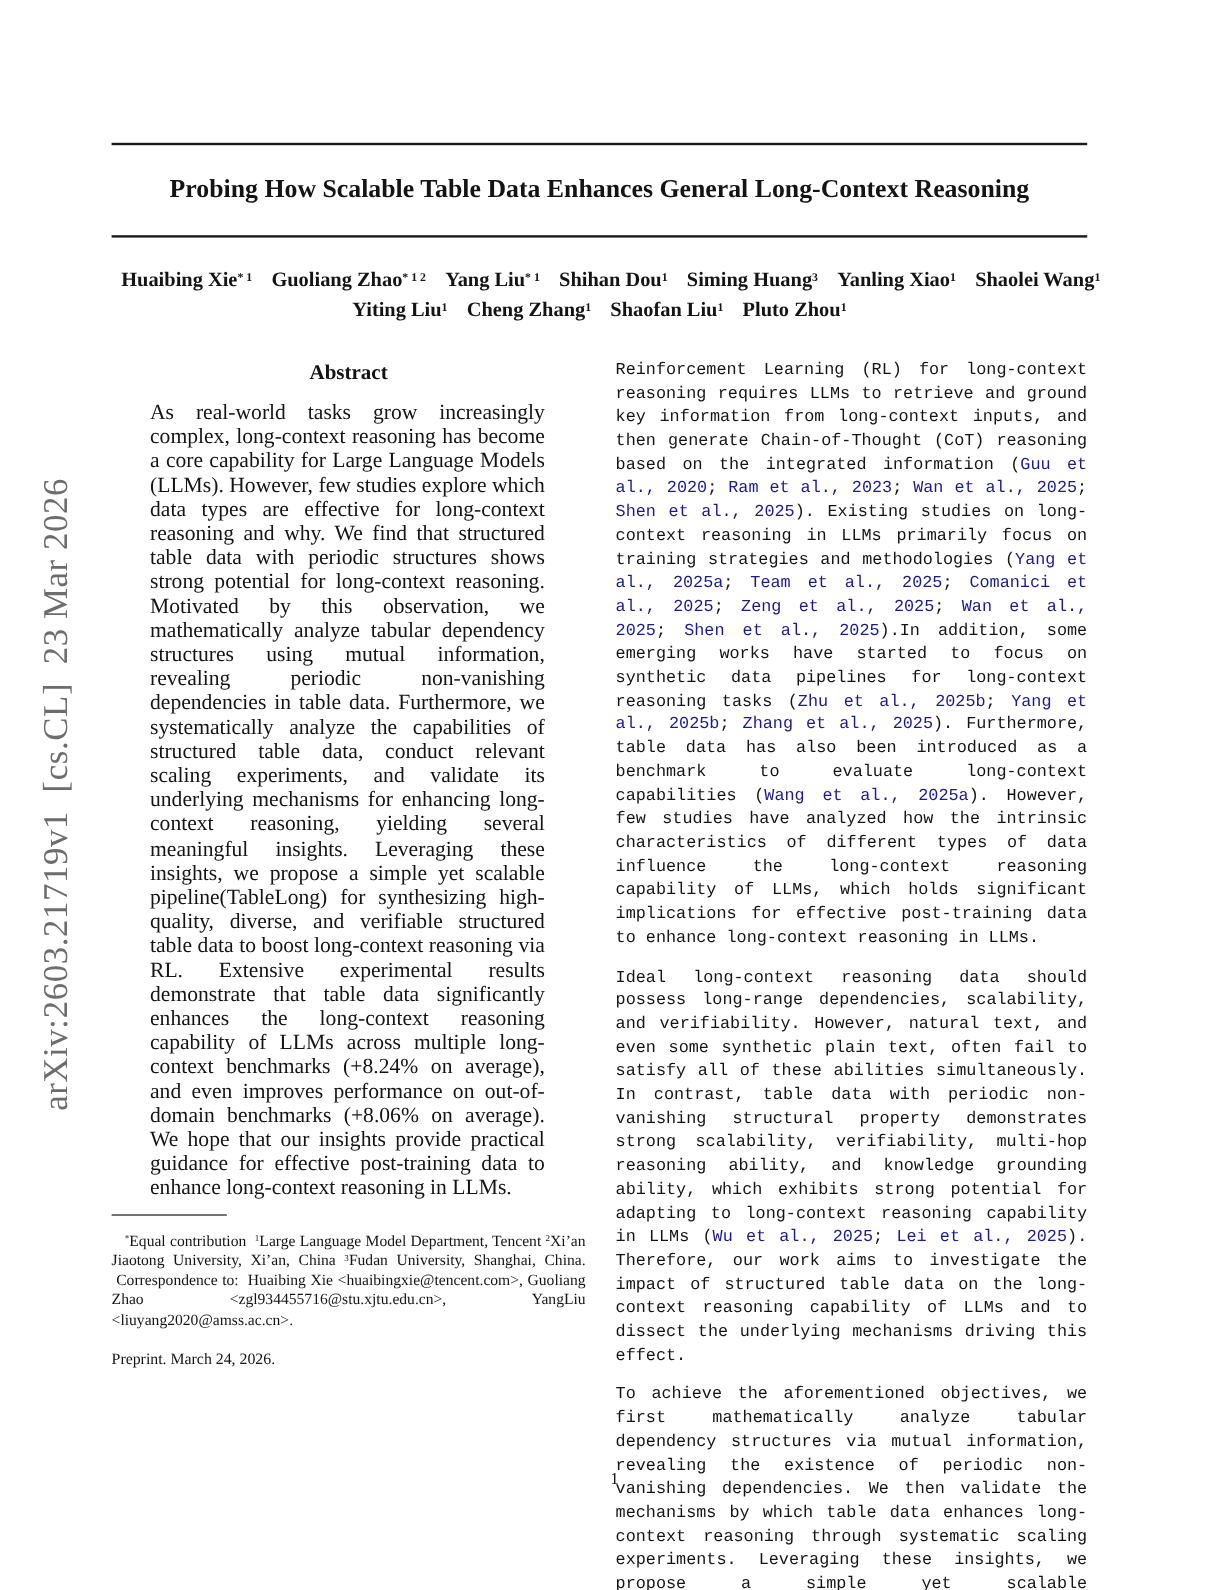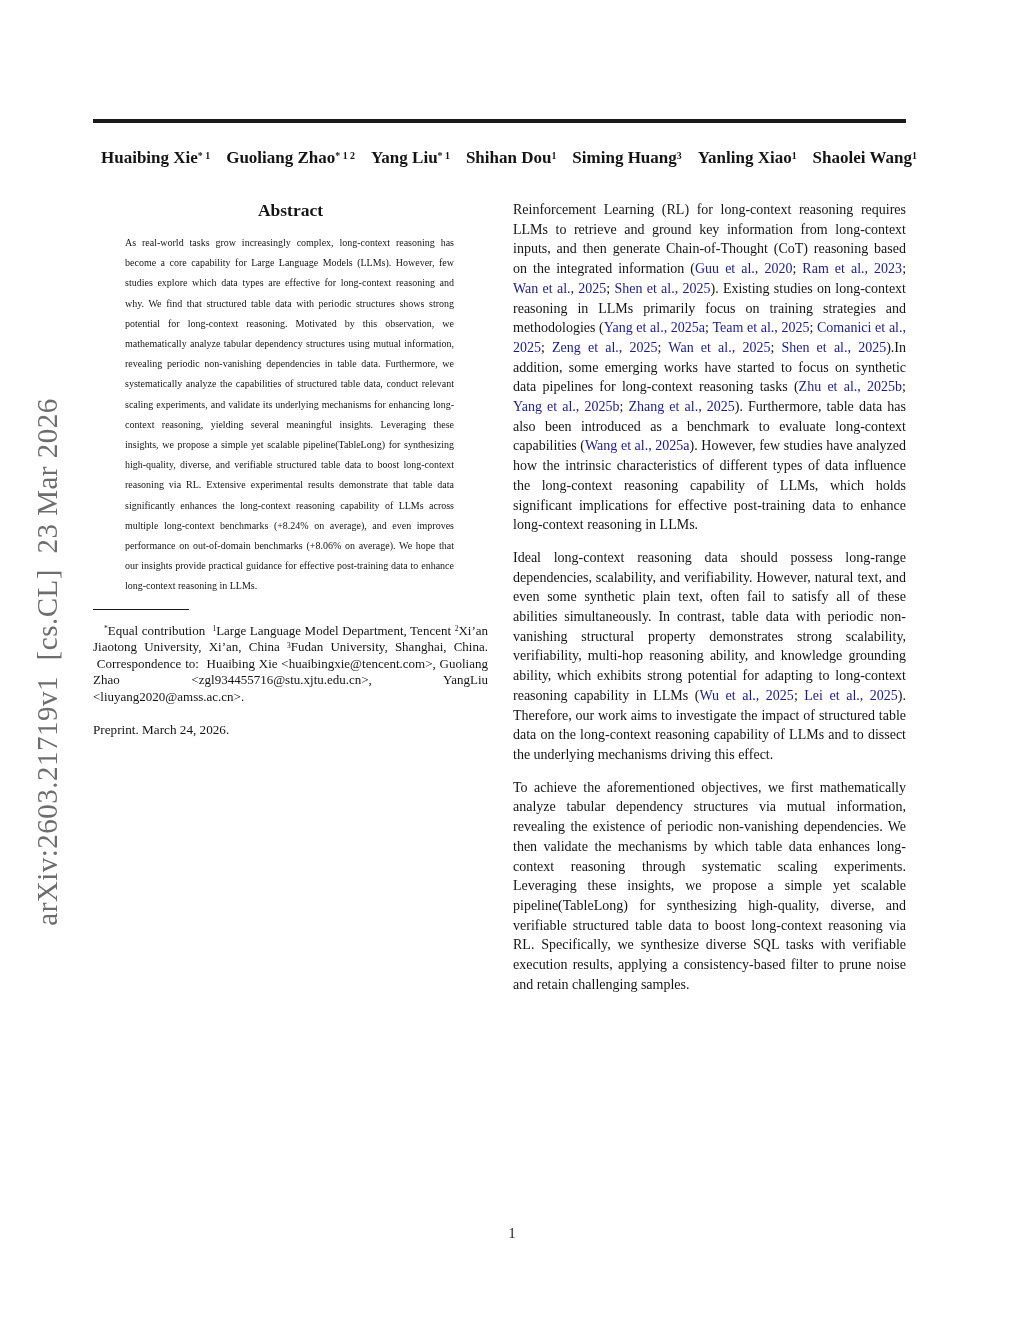--- a/index.html
+++ b/index.html
@@ -61,37 +61,38 @@
   .col-left { width: 395px; flex: 0 0 395px; }
   .col-right { width: 393px; flex: 0 0 393px; }
   .abstract-heading {
     text-align: center;
     font-size: 17.5px;
     font-weight: bold;
     margin: 0 0 12px 0;
   }
   .abstract-body {
     margin: 0 34px 0 32px;
-    font-size: 10px;
+    font-size: 18px;
     line-height: 20.2px;
     text-align: justify;
     hyphens: auto;
   }
   .section-heading {
     font-size: 17px;
     font-weight: bold;
     margin: 26px 0 14px 0;
     text-align: left;
   }
   .body-p {
     font-size: 14px;
     line-height: 19.7px;
     margin: 0 0 13px 0;
     text-align: justify;
     hyphens: auto;
+    font-family: Liberation Mono, monospace;
   }
   .body-p:last-child { margin-bottom: 5px; }
   .cite { color: var(--citation, #1b1b8c); }
   .footnote-rule {
     border: 0;
     border-top: 1.4px solid #1a1a1a;
     width: 96px;
     margin: 12px 0 7px 0;
   }
   .footnote {
@@ -119,25 +120,27 @@
 <body>
 
 <div class="page">
 
   <div class="arxiv-banner">arXiv:2603.21719v1  [cs.CL]  23 Mar 2026</div>
 
   <div class="content">
 
     <hr class="rule rule-top">
 
+    <h1 class="paper-title">Probing How Scalable Table Data Enhances General Long-Context Reasoning</h1>
 
     <hr class="rule">
 
     <div class="authors">
       <div><span class="author">Huaibing Xie<sup>* 1</sup></span><span class="author">Guoliang Zhao<sup>* 1 2</sup></span><span class="author">Yang Liu<sup>* 1</sup></span><span class="author">Shihan Dou<sup>1</sup></span><span class="author">Siming Huang<sup>3</sup></span><span class="author">Yanling Xiao<sup>1</sup></span><span class="author">Shaolei Wang<sup>1</sup></span></div>
+      <div><span class="author">Yiting Liu<sup>1</sup></span><span class="author">Cheng Zhang<sup>1</sup></span><span class="author">Shaofan Liu<sup>1</sup></span><span class="author">Pluto Zhou<sup>1</sup></span></div>
     </div>
 
     <div class="columns">
 
       <div class="col-left">
         <h2 class="abstract-heading">Abstract</h2>
         <p class="abstract-body">As real-world tasks grow increasingly complex, long-context reasoning has become a core capability for Large Language Models (LLMs). However, few studies explore which data types are effective for long-context reasoning and why. We find that structured table data with periodic structures shows strong potential for long-context reasoning. Motivated by this observation, we mathematically analyze tabular dependency structures using mutual information, revealing periodic non-vanishing dependencies in table data. Furthermore, we systematically analyze the capabilities of structured table data, conduct relevant scaling experiments, and validate its underlying mechanisms for enhancing long-context reasoning, yielding several meaningful insights. Leveraging these insights, we propose a simple yet scalable pipeline(TableLong) for synthesizing high-quality, diverse, and verifiable structured table data to boost long-context reasoning via RL. Extensive experimental results demonstrate that table data significantly enhances the long-context reasoning capability of LLMs across multiple long-context benchmarks (+8.24% on average), and even improves performance on out-of-domain benchmarks (+8.06% on average). We hope that our insights provide practical guidance for effective post-training data to enhance long-context reasoning in LLMs.</p>
 
 
         <hr class="footnote-rule">

